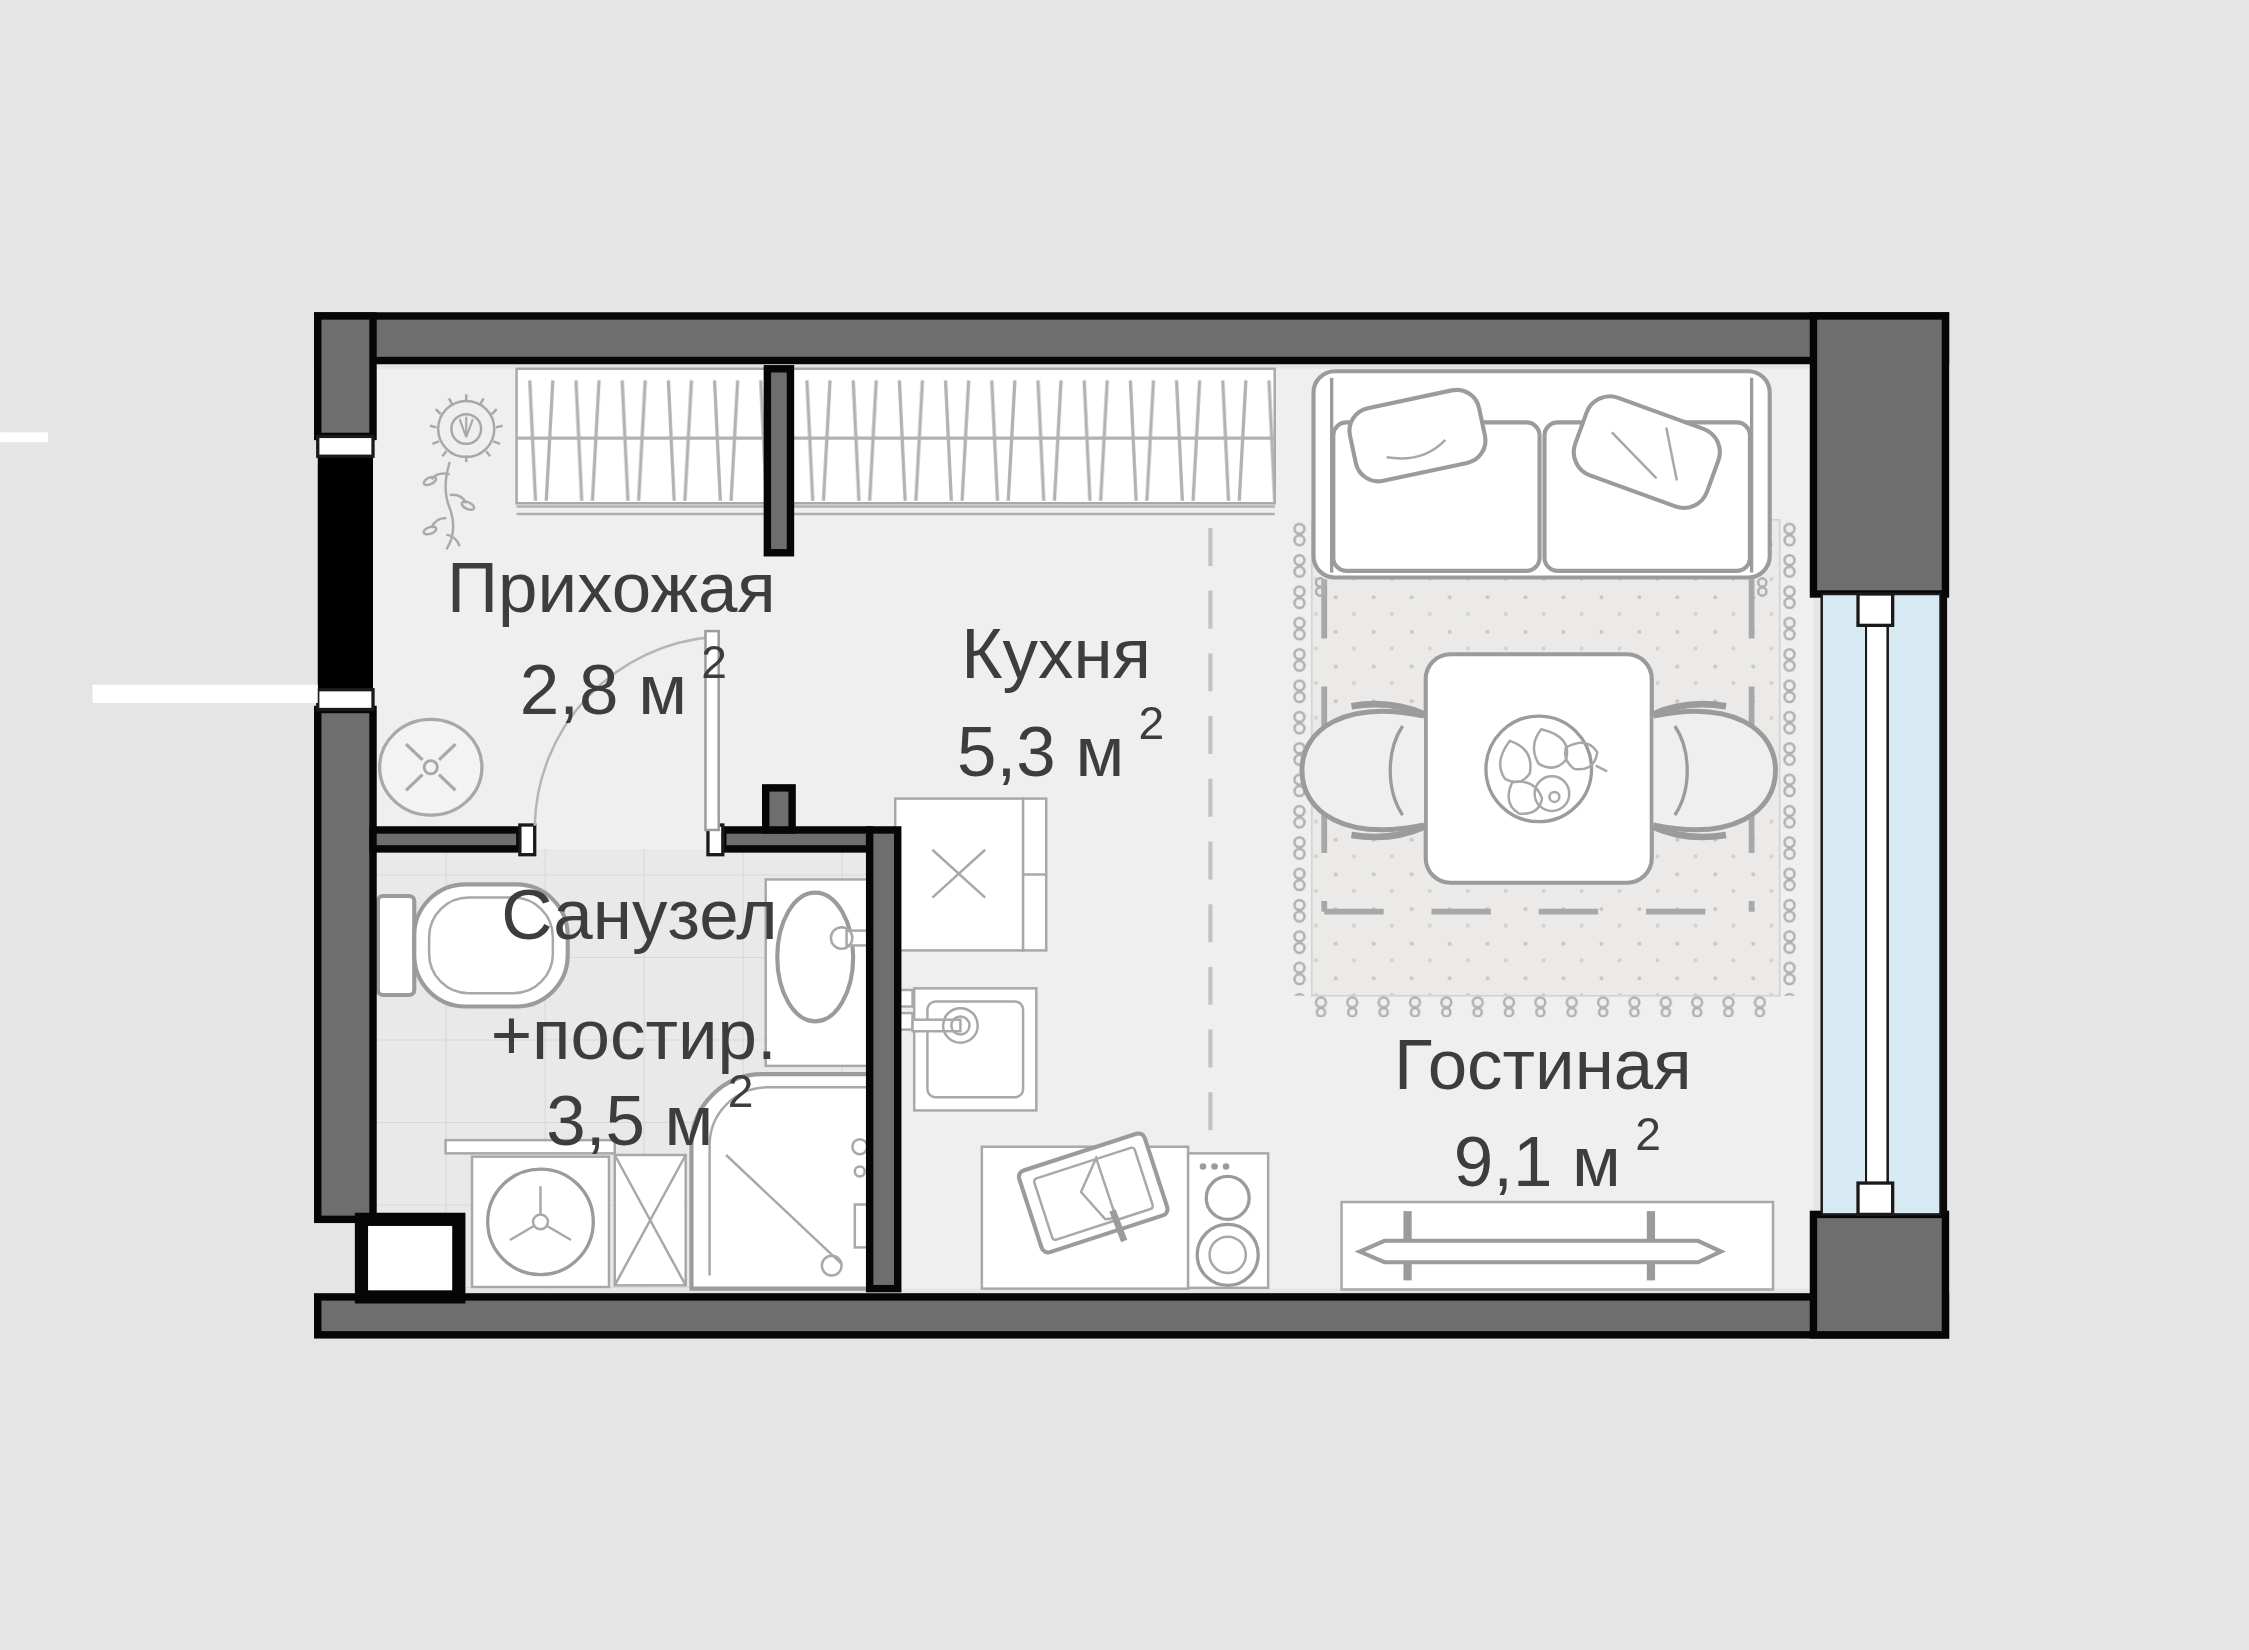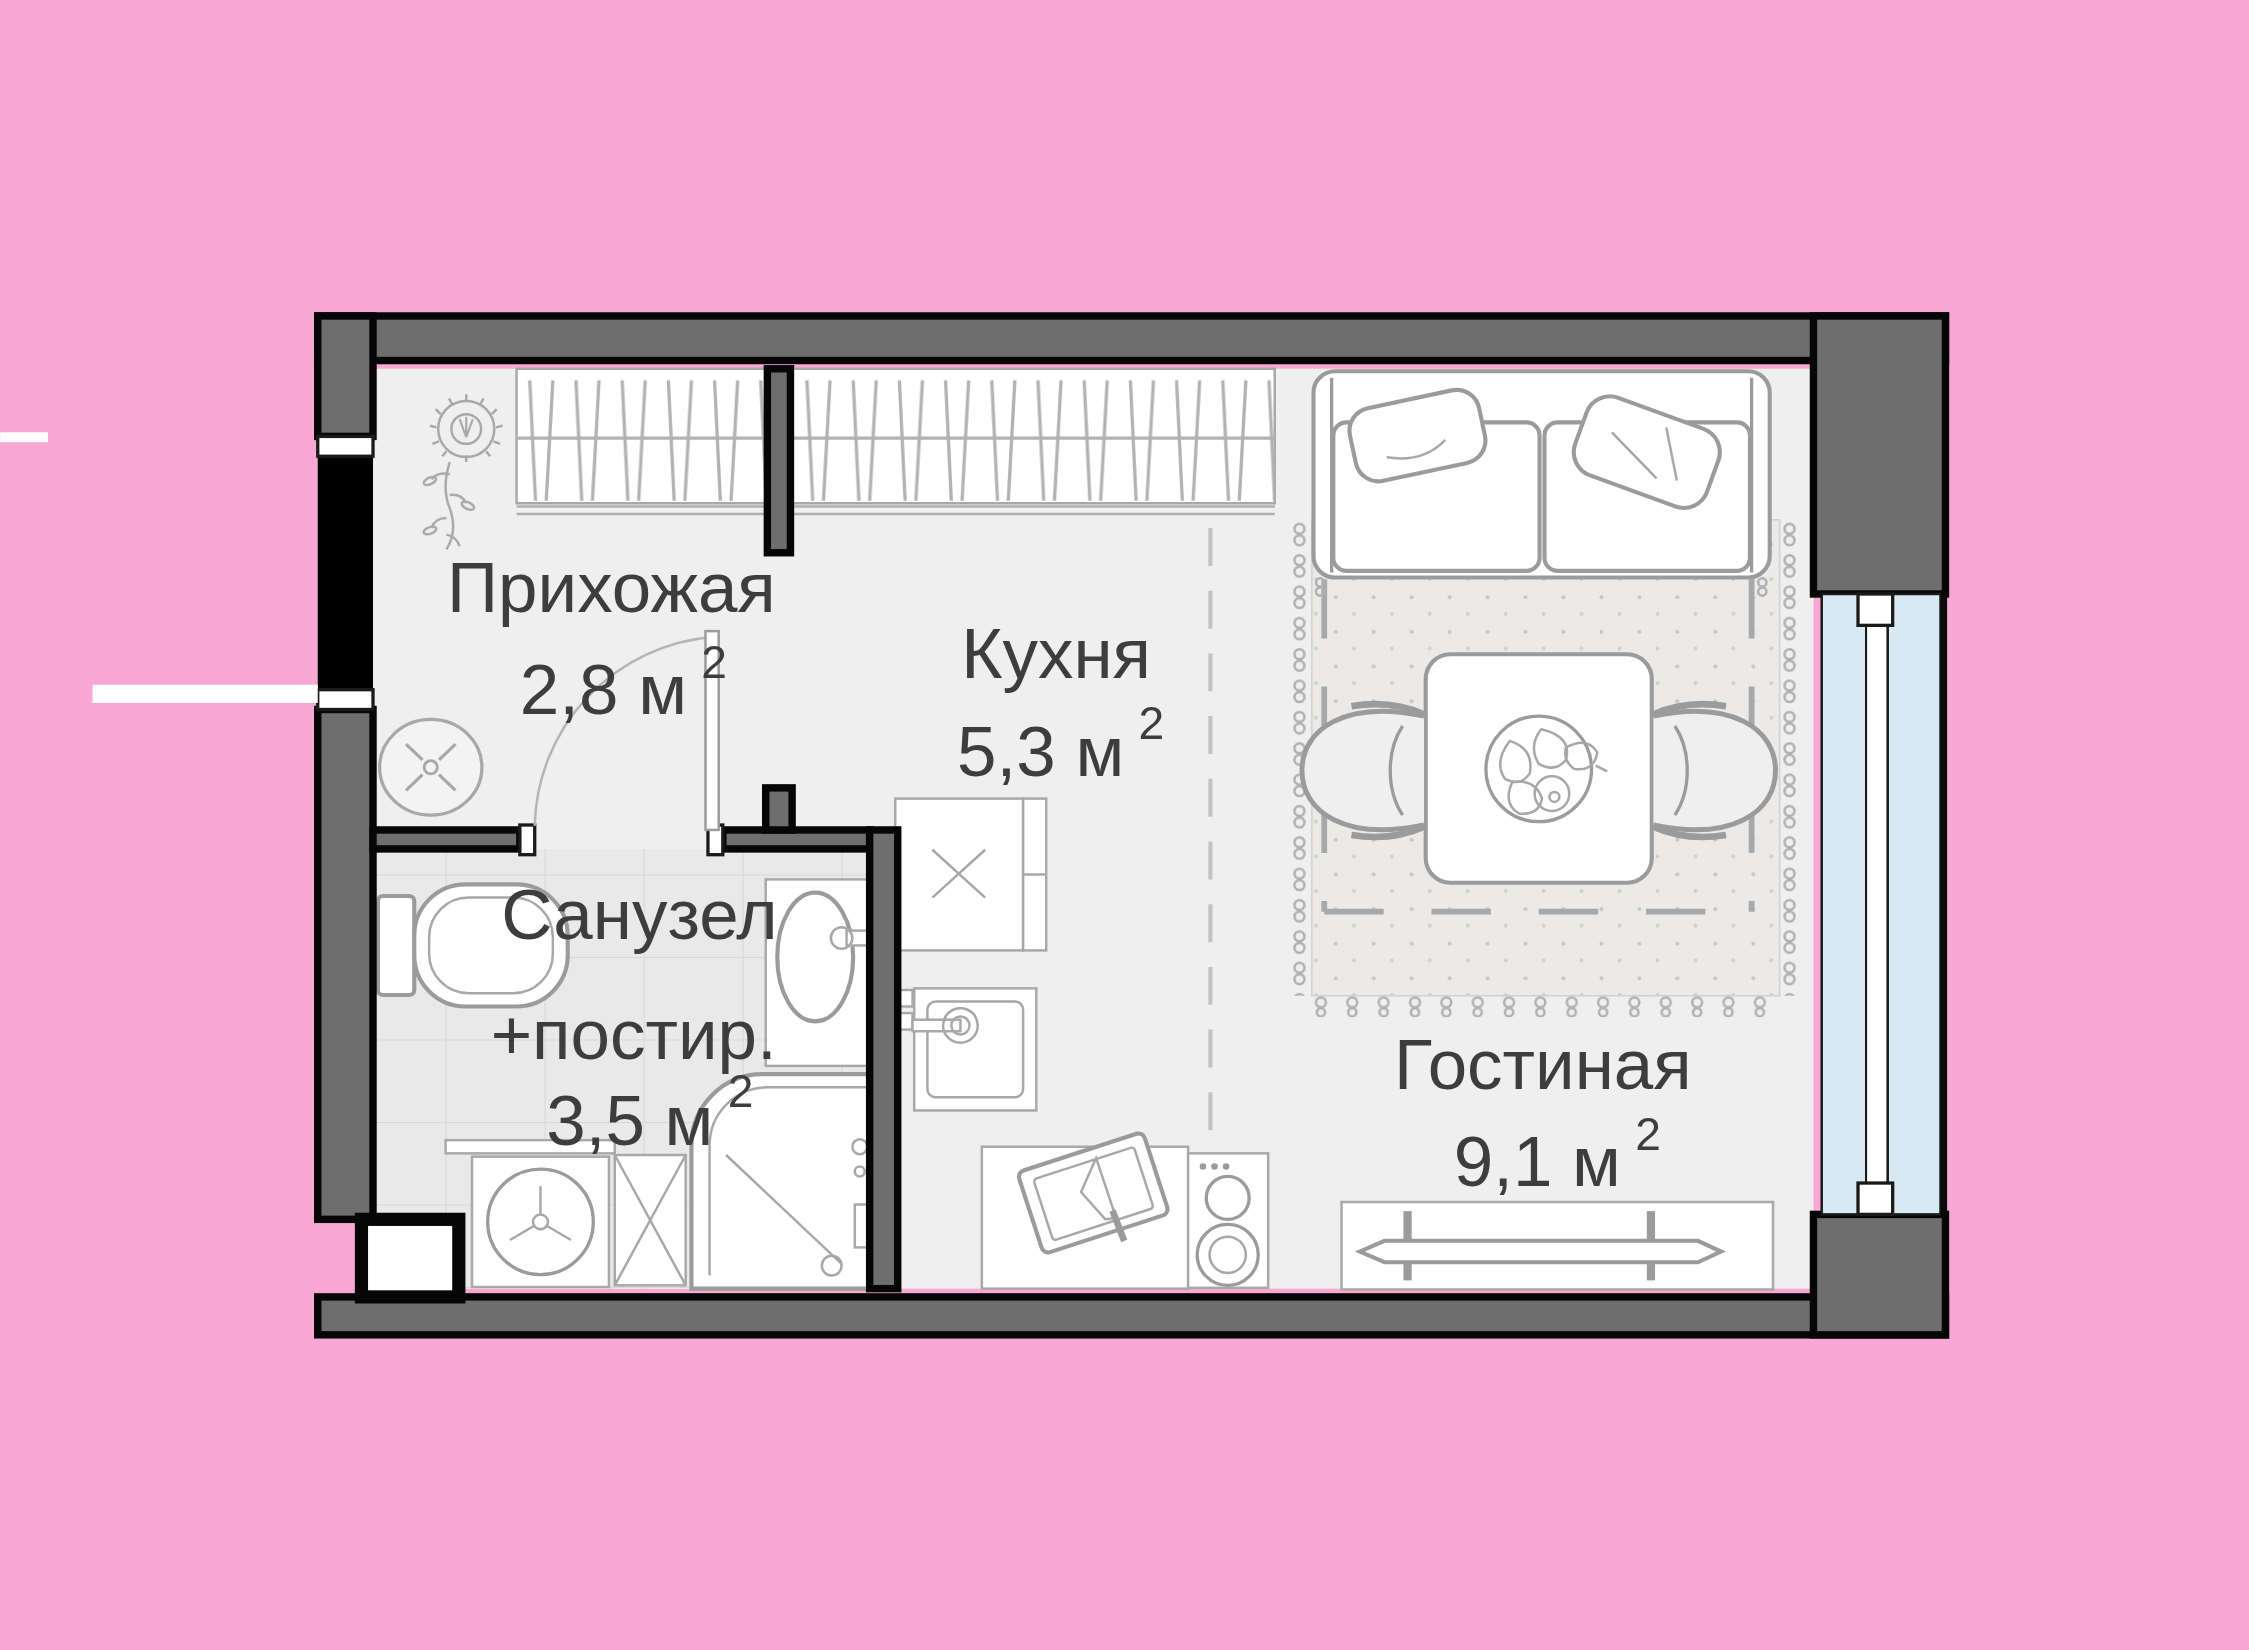--- a/index.html
+++ b/index.html
@@ -1,16 +1,16 @@
 <!DOCTYPE html>
 <html style="font-size:13.2px"><head>
 <meta charset="utf-8">
 <style>
   html,body{margin:0;padding:0;background:#000;}
-  .stage{position:relative;width:2250px;height:1650px;background:#f9a8d4;overflow:hidden;}
+  .stage{position:relative;width:2250px;height:1650px;background:#e5e5e5;overflow:hidden;}
   svg{position:absolute;left:0;top:0;width:100%;height:100%;}
   .wall{stroke:#060606;stroke-width:9;}
   .furn{fill:#ffffff;stroke:#9b9b9b;stroke-width:5;}
   .furn-thin{fill:#ffffff;stroke:#a8a8a8;stroke-width:3;}
   .sym{fill:none;stroke:#9b9b9b;stroke-width:4;}
   .sym-thin{fill:none;stroke:#a8a8a8;stroke-width:3;}
   .jamb{fill:#ffffff;stroke:#1a1a1a;stroke-width:4;}
   .roomtext{font-family:"Liberation Sans","DejaVu Sans",sans-serif;font-size:86px;}
   .roomtext-sup{font-family:"Liberation Sans","DejaVu Sans",sans-serif;font-size:56px;}
 </style>

